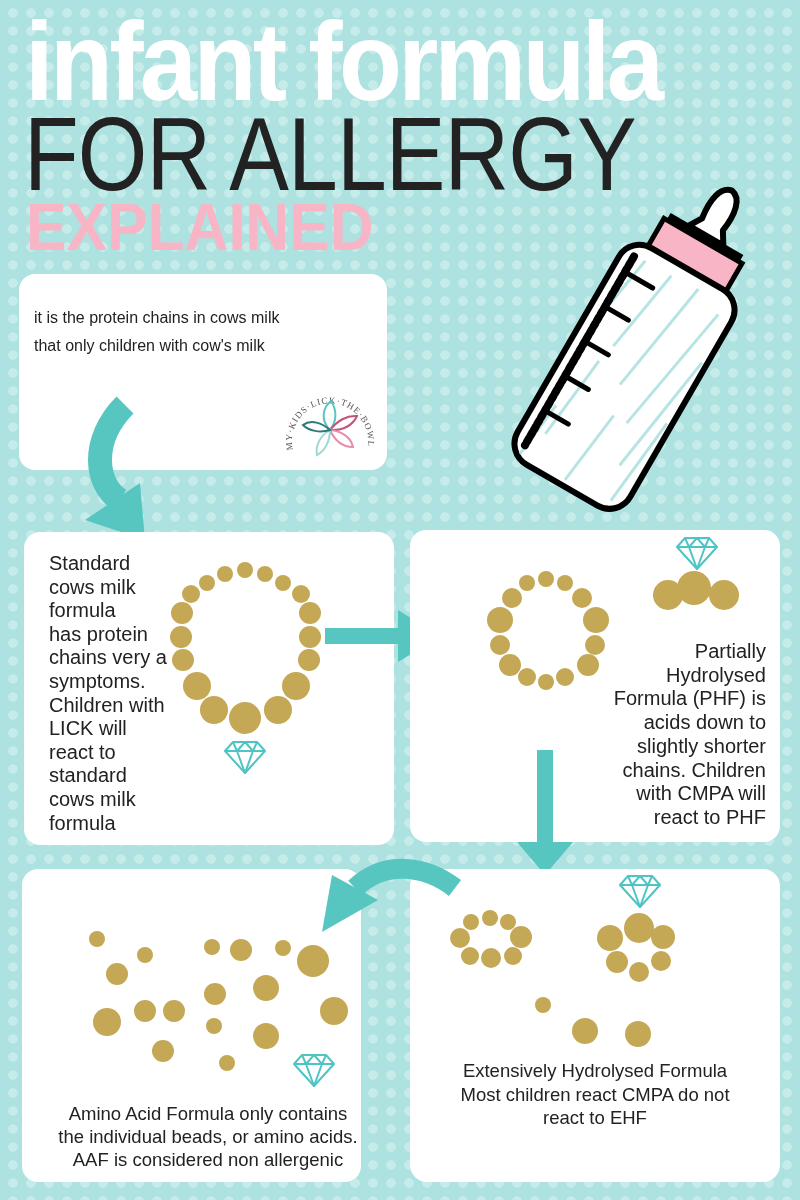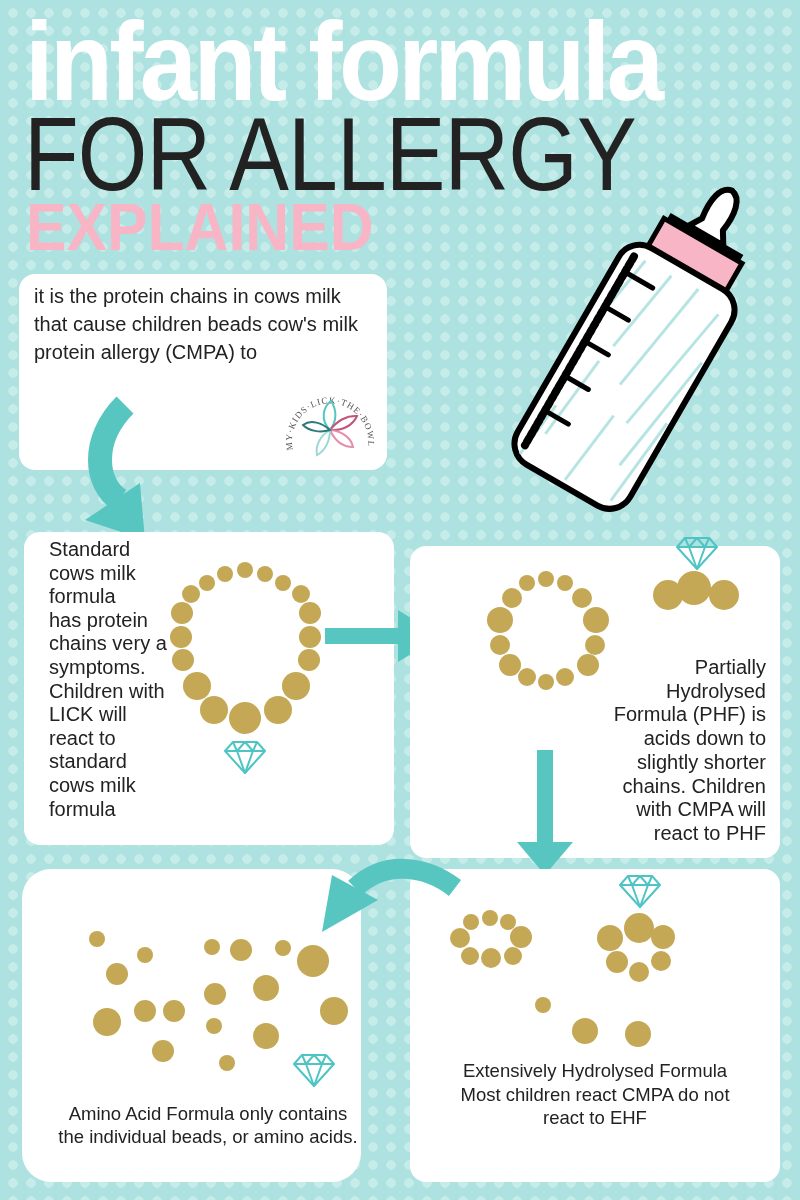--- a/index.html
+++ b/index.html
@@ -66,24 +66,23 @@
       <line x1="592" y1="290" x2="620" y2="290"></line>
       <line x1="592" y1="330" x2="615" y2="330"></line>
       <line x1="592" y1="370" x2="615" y2="370"></line>
       <line x1="592" y1="410" x2="615" y2="410"></line>
       <line x1="592" y1="450" x2="615" y2="450"></line>
     </g>
   </g>
 </svg>
 
 <div class="panel" style="left:19px;top:274px;width:368px;height:196px;">
-  <div class="txt" style="left:15px;top:8px;font-size:20px;line-height:28px;width:360px;">
+  <div class="txt" style="left:15px;top:30px;font-size:16px;line-height:28px;width:360px;">
     <div>it is the protein chains in cows milk</div>
-    <div>that cause children beads cow's milk</div>
-    <div>protein allergy  (CMPA) to</div>
+    <div>that only children with cow's milk</div>
   </div>
 </div>
 
 <svg style="left:275px;top:385px;" width="110" height="90" viewBox="0 0 110 90">
   <defs>
       <path id="logoArc" d="M18 65 A38 38 0 1 1 92 65"></path>
     </defs>
   <text font-size="9" fill="#555" font-family="Liberation Serif, serif" letter-spacing="1"><textPath href="#logoArc">MY·KIDS·LICK·THE·BOWL</textPath></text>
   <g fill="none" stroke-width="2">
     <path d="M55 45 C45 35 48 22 56 16 C62 25 62 36 55 45Z" stroke="#58c6c0"></path>
@@ -93,21 +92,21 @@
     <path d="M55 45 C45 48 34 46 28 40 C36 34 47 38 55 45Z" stroke="#2d7a7a"></path>
   </g>
 </svg>
 
 <svg style="left:60px;top:395px;" width="100" height="160" viewBox="0 0 100 160">
   <path d="M65 10 C30 45 35 90 60 105" fill="none" stroke="#58c6c0" stroke-width="24"></path>
   <polygon points="25,125 80,88 85,145" fill="#58c6c0"></polygon>
 </svg>
 
 <div class="panel" style="left:24px;top:532px;width:370px;height:313px;">
-  <div class="txt" style="left:25px;top:6px;font-size:20px;line-height:23.6px;">
+  <div class="txt" style="left:25px;top:20px;font-size:20px;line-height:23.6px;">
     <div>Standard</div>
     <div>cows milk</div>
     <div>formula</div>
     <div>has protein</div>
     <div>chains very a</div>
     <div>symptoms.</div>
     <div>Children with</div>
     <div>LICK will</div>
     <div>react to</div>
     <div>standard</div>
@@ -144,21 +143,21 @@
     <polyline points="10,2 14,11 22,2 30,11 34,2"></polyline>
     <polyline points="14,11 22,33 30,11"></polyline>
   </g>
 </svg>
 
 <svg style="left:325px;top:608px;" width="120" height="56" viewBox="0 0 120 56">
   <rect x="0" y="20" width="75" height="16" fill="#58c6c0"></rect>
   <polygon points="73,2 115,28 73,54" fill="#58c6c0"></polygon>
 </svg>
 
-<div class="panel" style="left:410px;top:530px;width:370px;height:312px;margin-top:16px;">
+<div class="panel" style="left:410px;top:530px;width:370px;height:312px;">
   <div class="txt" style="right:14px;top:110px;text-align:right;font-size:20px;line-height:23.7px;">
     <div>Partially</div>
     <div>Hydrolysed</div>
     <div>Formula (PHF) is</div>
     <div>acids down to</div>
     <div>slightly shorter</div>
     <div>chains. Children</div>
     <div>with CMPA will</div>
     <div>react to PHF</div>
   </div>
@@ -191,24 +190,25 @@
     <polyline points="10,2 14,11 22,2 30,11 34,2"></polyline>
     <polyline points="14,11 22,33 30,11"></polyline>
   </g>
 </svg>
 
 <svg style="left:515px;top:750px;" width="60" height="125" viewBox="0 0 60 125">
   <rect x="22" y="0" width="16" height="95" fill="#58c6c0"></rect>
   <polygon points="2,92 58,92 30,125" fill="#58c6c0"></polygon>
 </svg>
 
-<div class="panel" style="left:22px;top:869px;width:339px;height:313px;border-radius:29px;">
+<div class="panel" style="left:22px;top:869px;width:339px;height:313px;">
   <div class="txt" style="left:0;width:372px;top:233px;text-align:center;font-size:18.5px;line-height:23px;">
     <div>Amino Acid Formula only contains</div>
     <div>the individual beads, or amino acids.</div>
+    <div>AAF is considered non allergenic</div>
   </div>
 </div>
 <svg style="left:80px;top:925px;" width="280" height="150" viewBox="80 925 280 150">
   <g fill="#c4a855">
     <circle cx="97" cy="939" r="8"></circle>
     <circle cx="145" cy="955" r="8"></circle>
     <circle cx="117" cy="974" r="11"></circle>
     <circle cx="212" cy="947" r="8"></circle>
     <circle cx="241" cy="950" r="11"></circle>
     <circle cx="283" cy="948" r="8"></circle>
@@ -227,21 +227,21 @@
 </svg>
 <svg style="left:292px;top:1053px;" width="44" height="35" viewBox="0 0 44 35">
   <g fill="none" stroke="#4ec4c4" stroke-width="2" stroke-linejoin="round">
     <polygon points="10,2 34,2 42,11 22,33 2,11"></polygon>
     <line x1="2" y1="11" x2="42" y2="11"></line>
     <polyline points="10,2 14,11 22,2 30,11 34,2"></polyline>
     <polyline points="14,11 22,33 30,11"></polyline>
   </g>
 </svg>
 
-<div class="panel" style="left:410px;top:869px;width:370px;height:313px;">
+<div class="panel" style="left:410px;top:869px;width:370px;height:313px;border-radius:17px;">
   <div class="txt" style="left:0;width:370px;top:190px;text-align:center;font-size:18.5px;line-height:23.5px;">
     <div>Extensively Hydrolysed Formula</div>
     <div>Most children react CMPA do not</div>
     <div>react to EHF</div>
   </div>
 </div>
 <svg style="left:445px;top:905px;" width="240" height="150" viewBox="445 905 240 150">
   <g fill="#c4a855">
     <circle cx="490" cy="918" r="8"></circle>
     <circle cx="471" cy="922" r="8"></circle>

